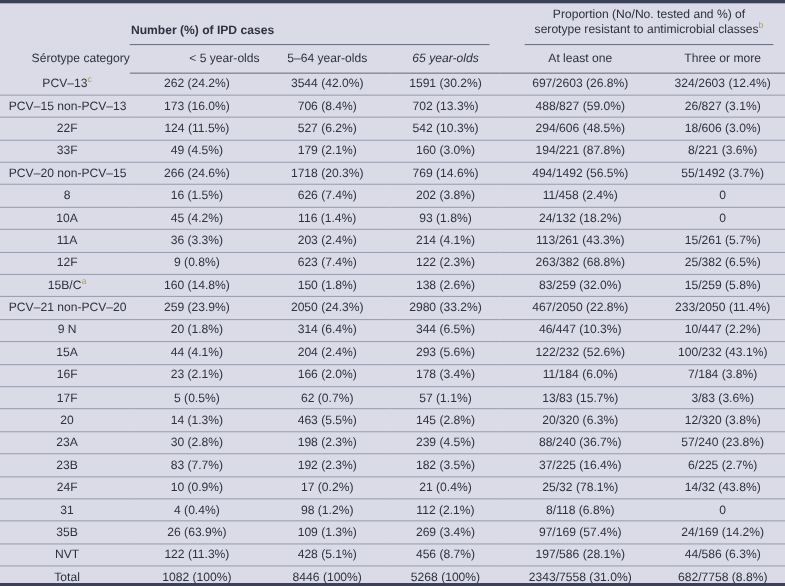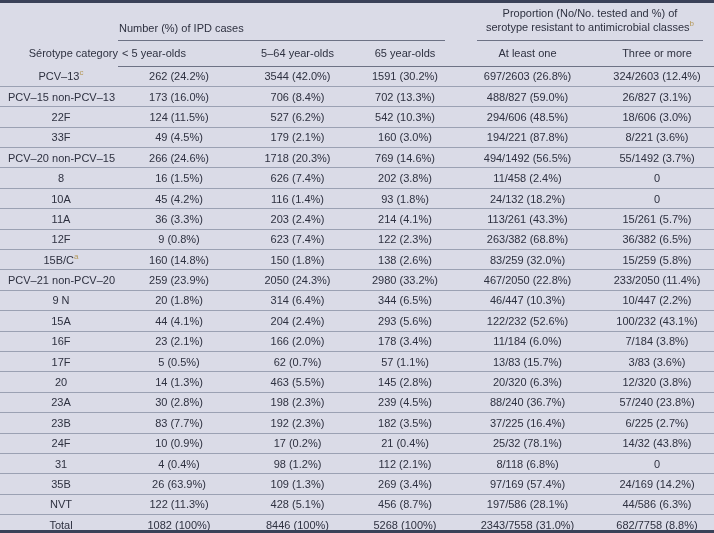--- a/index.html
+++ b/index.html
@@ -41,36 +41,37 @@
   th.cat-head {
     text-align: right;
     padding: 0 0 7px 8px;
   }
   .group-label-ipd {
     display: block;
     text-align: left;
     padding: 10px 0 6px 1px;
     margin-right: 10px;
     border-bottom: 1px solid #6d7285;
+    font-weight: bold;
   }
   .group-label-resist {
     display: block;
     text-align: center;
     padding: 4px 4px 5px 4px;
     margin: 0 11px 0 22px;
     border-bottom: 1px solid #6d7285;
     line-height: 1.25;
   }
   tr.sub-row th {
     padding: 6px 4px 7px 4px;
     border-bottom: 1.5px solid #6d7285;
   }
-  th.sub-left   { text-align: left; padding-left: 1px; }
+  th.sub-left   { text-align: right; padding-left: 1px; }
   th.sub-center { text-align: center; }
-  th.italic     { }
+  th.italic     { font-style: italic; }
 
   tbody td {
     font-size: 11px;
     height: 19.4px;
     padding: 0 4px;
     text-align: center;
     border-top: 1px solid #9ba1b3;
     white-space: nowrap;
     overflow: hidden;
   }
@@ -180,21 +181,21 @@
           <td>214 (4.1%)</td>
           <td>113/261 (43.3%)</td>
           <td>15/261 (5.7%)</td>
         </tr>
         <tr>
           <td class="cat">12F</td>
           <td>9 (0.8%)</td>
           <td>623 (7.4%)</td>
           <td>122 (2.3%)</td>
           <td>263/382 (68.8%)</td>
-          <td>36/382 (6.5%)</td>
+          <td>25/382 (6.5%)</td>
         </tr>
         <tr>
           <td class="cat">15B/C<sup class="fnote">a</sup></td>
           <td>160 (14.8%)</td>
           <td>150 (1.8%)</td>
           <td>138 (2.6%)</td>
           <td>83/259 (32.0%)</td>
           <td>15/259 (5.8%)</td>
         </tr>
         <tr>

